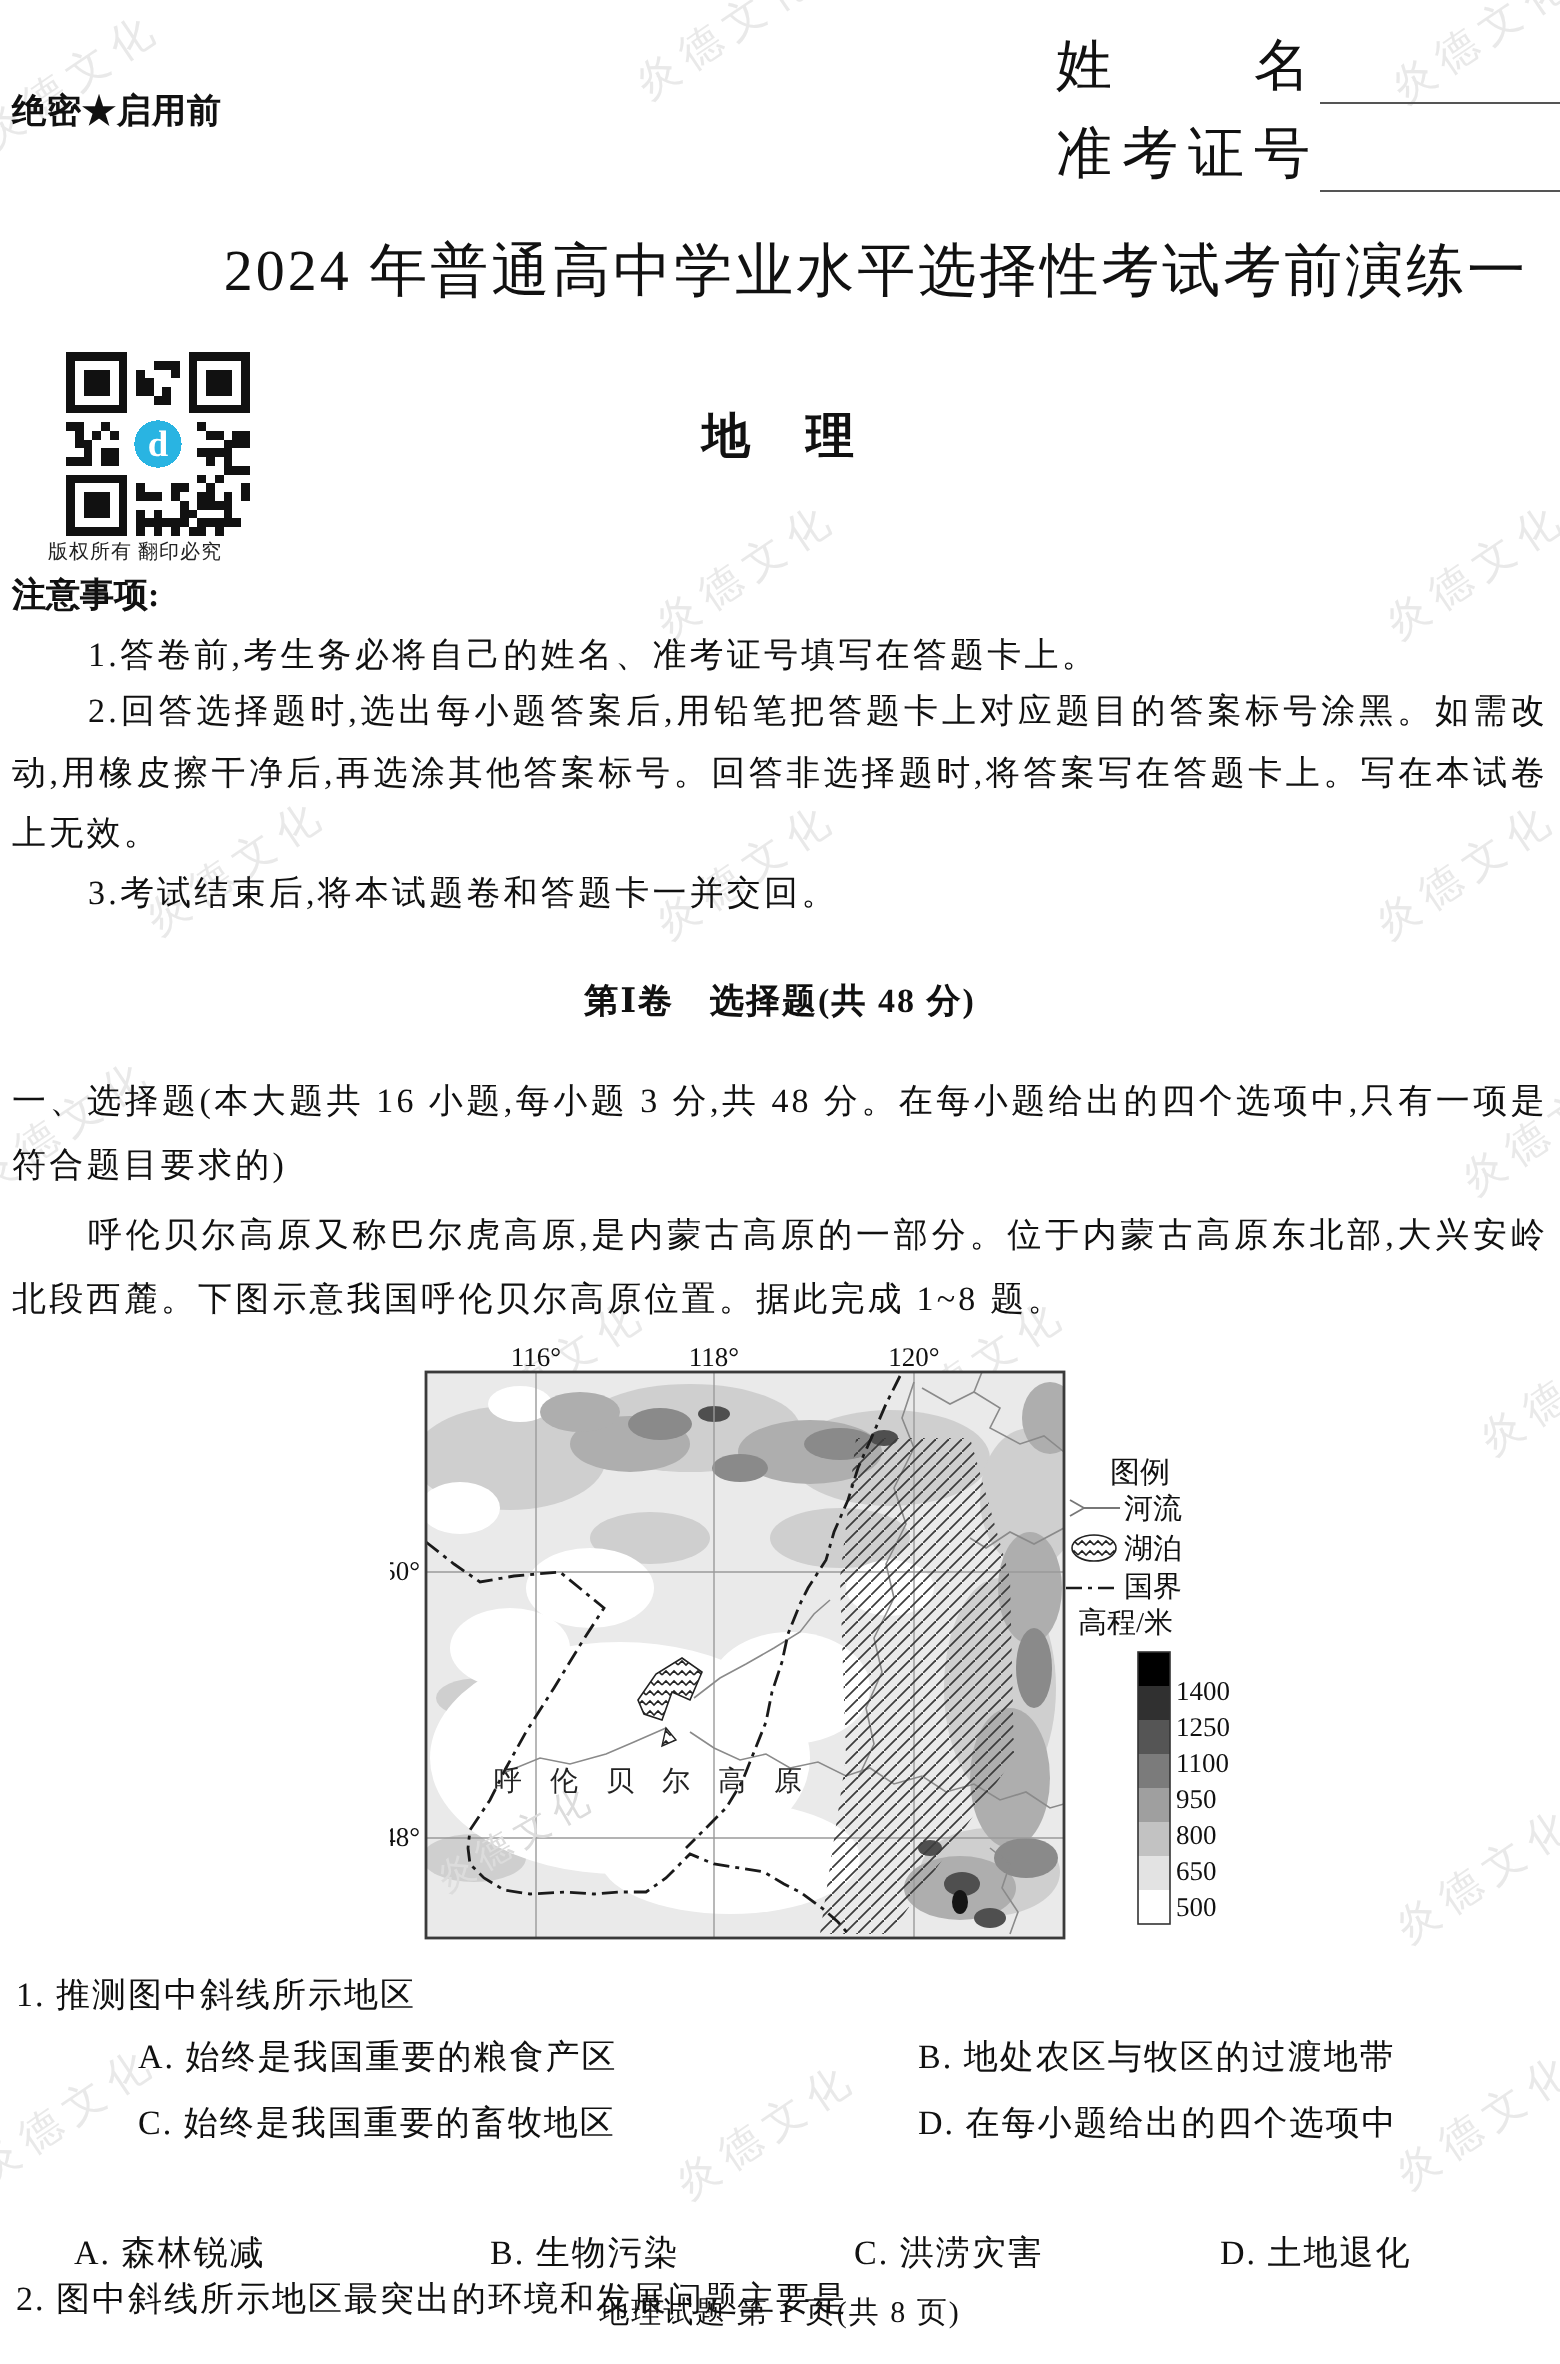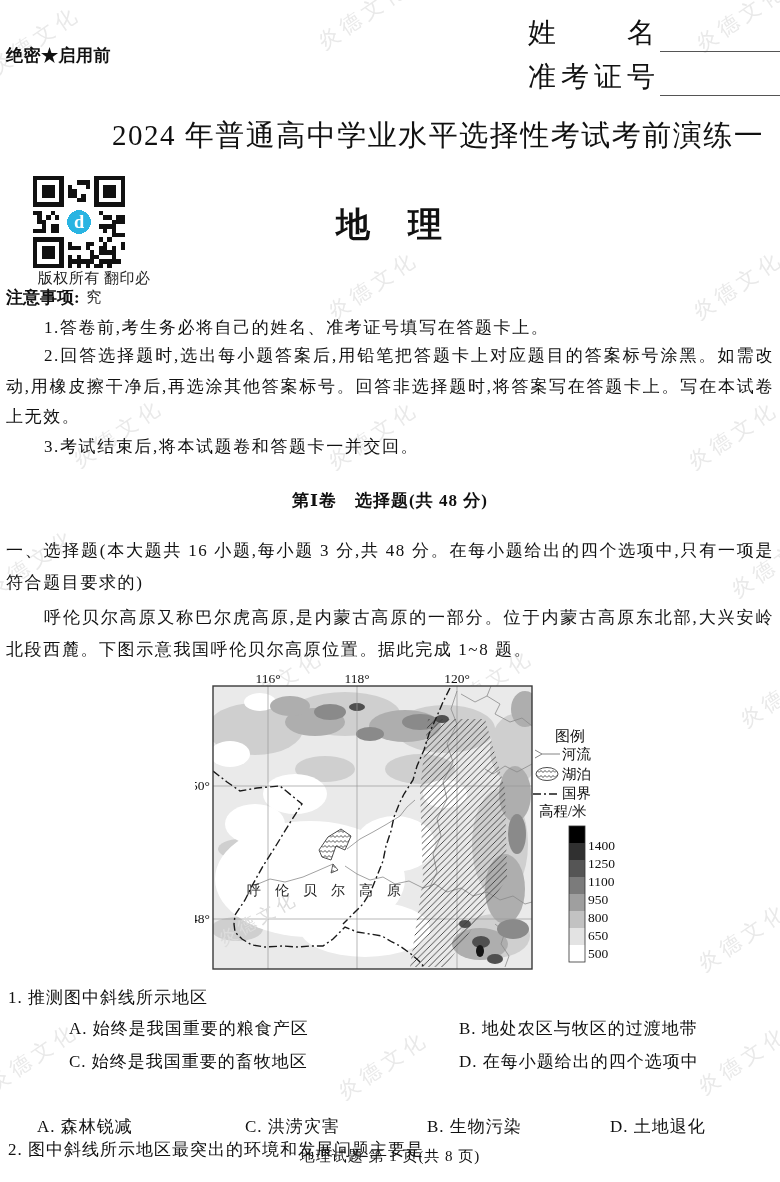--- a/index.html
+++ b/index.html
@@ -9,22 +9,22 @@
   .z{z-index:2;}
   
   .wm{position:absolute;z-index:1;color:#e0e0e0;opacity:.7;font-size:21px;letter-spacing:5px;
       white-space:nowrap;transform:rotate(-34deg);transform-origin:left center;pointer-events:none;}
   
   .secret{left:6px;top:44px;font-size:17px;font-weight:700;letter-spacing:.5px;}
   .frow{display:flex;align-items:flex-end;font-size:28px;}
   .frow .lbl{letter-spacing:5px;white-space:pre;}
   .uline{display:inline-block;border-bottom:1.5px solid #555;height:22px;}
   .title{left:0;top:116px;width:780px;text-align:center;font-size:29px;letter-spacing:1.5px;margin-left:48px;}
-  .subject{left:0;top:202px;width:780px;text-align:center;font-size:34px;font-weight:700;letter-spacing:2px;}
-  .qrcap{left:36px;top:269px;width:116px;text-align:center;font-size:15px;color:#222;letter-spacing:.5px;}
+  .subject{left:0;top:202px;width:780px;text-align:center;font-size:24px;font-weight:700;letter-spacing:2px;}
+  .qrcap{left:24px;top:269px;width:116px;text-align:left;font-size:10px;color:#222;letter-spacing:.5px;}
   
   .h-bold{font-size:17px;font-weight:700;}
   .para{left:6px;width:768px;font-size:17px;letter-spacing:1.6px;text-align:justify;line-height:30.5px;}
   .ind{text-indent:38px;}
   .center-bold{left:0;width:780px;text-align:center;font-size:17px;font-weight:700;letter-spacing:1px;}
   .lead{line-height:32px;}
   .qstem{left:8px;width:766px;font-size:17px;letter-spacing:1px;}
   .opts2{left:37px;width:735px;display:grid;grid-template-columns:390px auto;font-size:17px;
          line-height:33px;letter-spacing:1px;margin-left:32px;}
   .opts4{left:37px;width:735px;display:grid;grid-template-columns:208px 182px 183px auto;font-size:17px;
@@ -340,20 +340,20 @@
   <div class="abs z opts2" style="top:1012px">
     <span>A. 始终是我国重要的粮食产区</span>
     <span>B. 地处农区与牧区的过渡地带</span>
     <span>C. 始终是我国重要的畜牧地区</span>
     <span>D. 在每小题给出的四个选项中</span>
   </div>
 
   <div class="abs z qstem" style="top:1138px">2. 图中斜线所示地区最突出的环境和发展问题主要是</div>
   <div class="abs z opts4" style="top:1110px">
     <span>A. 森林锐减</span>
+    <span>B. 生物污染</span>
     <span>C. 洪涝灾害</span>
-    <span>B. 生物污染</span>
     <span>D. 土地退化</span>
   </div>
 
   <div class="abs z footer">地理试题 第 1 页(共 8 页)</div>
 
 </div>
 
 </body></html>

